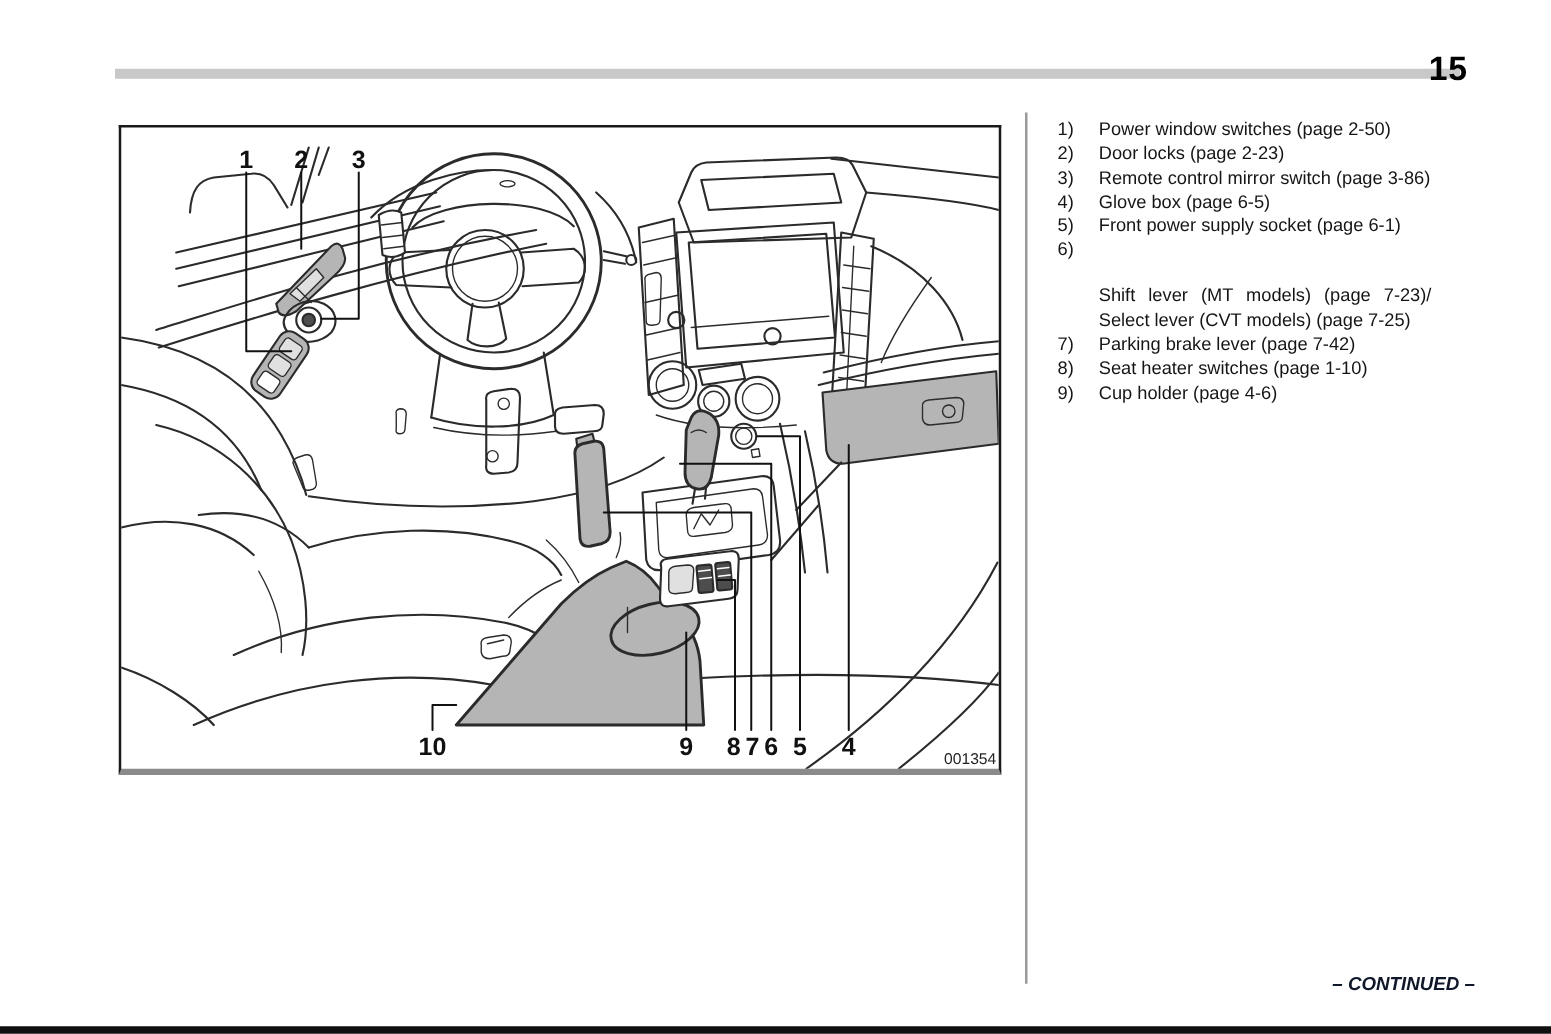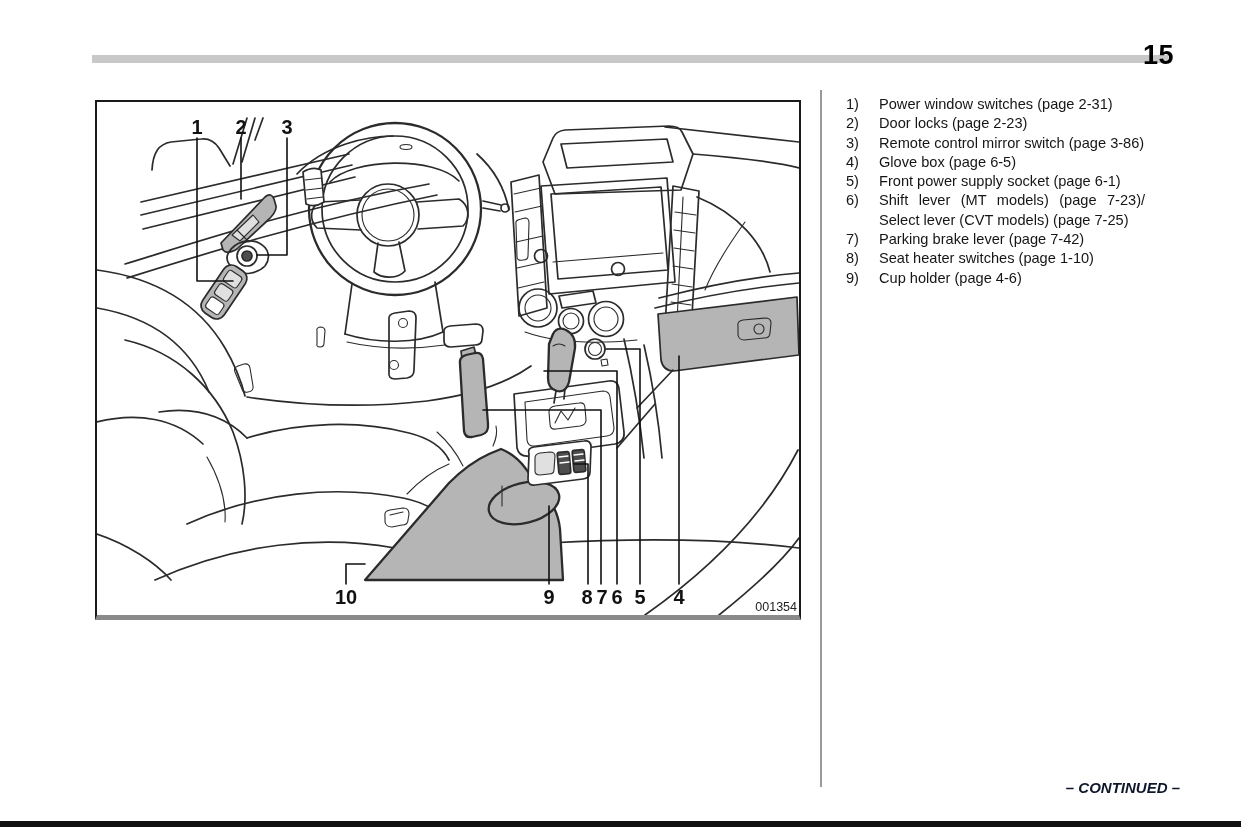--- a/index.html
+++ b/index.html
@@ -30,21 +30,21 @@
   .figure-code{font-family:"Liberation Sans",sans-serif;font-size:12.5px;fill:#222;stroke:none;}
   .white-line{stroke:#ffffff;stroke-width:1.4;}
   
   .divider{position:absolute;left:820px;top:90px;width:2px;height:697px;background:#9a9a9a;}
   
   .legend{position:absolute;left:846px;top:95px;width:334px;font-size:14.6px;line-height:19.3px;color:#151515;}
   .legend-item{display:flex;}
   .legend-item .num{width:33px;flex-shrink:0;}
   .legend-item .txt{flex:1;}
   .legend-item .txt .line{display:block;}
-  .legend-item .txt .justified{word-spacing:6.4px;}
+  .legend-item .txt .justified{word-spacing:6.4px;margin-top:37px;}
   
   .continued{position:absolute;left:1000px;top:779px;width:180px;text-align:right;
     font-size:15px;font-weight:bold;font-style:italic;color:#0f172a;}
   .bottom-edge{position:absolute;left:0;top:821px;width:1241px;height:6px;background:#101010;}
 </style>
 </head>
 <body>
 
 <div class="top-bar"></div>
 <div class="page-number">15</div>
@@ -259,21 +259,21 @@
   <text class="callout-label" x="582" y="502" text-anchor="middle">4</text>
   <text class="figure-code" x="700" y="509" text-anchor="end">001354</text>
 </svg>
 </div>
 
 <div class="divider"></div>
 
 <div class="legend">
   <div class="legend-item">
     <span class="num">1)</span>
-    <span class="txt">Power window switches (page 2-31)</span>
+    <span class="txt">Power window switches (page 2-50)</span>
   </div>
   <div class="legend-item">
     <span class="num">2)</span>
     <span class="txt">Door locks (page 2-23)</span>
   </div>
   <div class="legend-item">
     <span class="num">3)</span>
     <span class="txt">Remote control mirror switch (page 3-86)</span>
   </div>
   <div class="legend-item">

